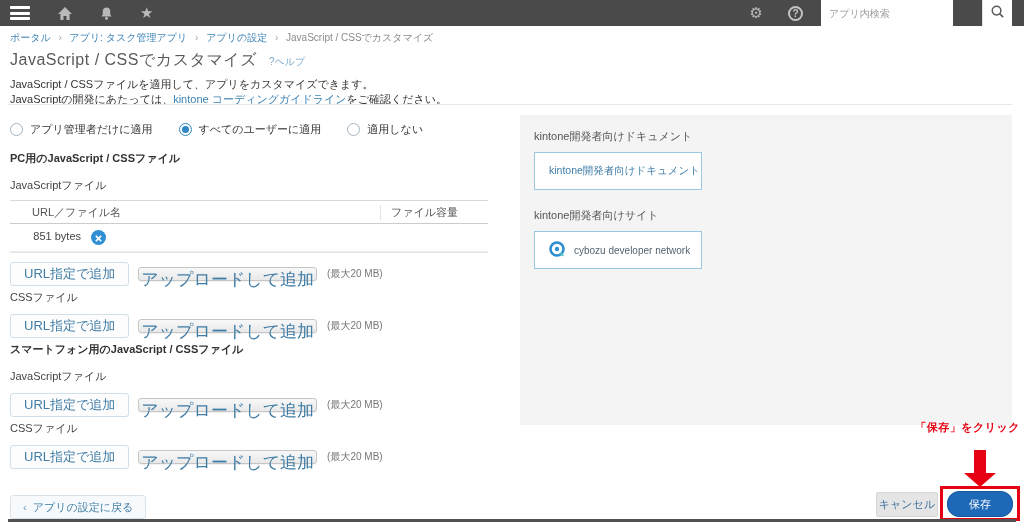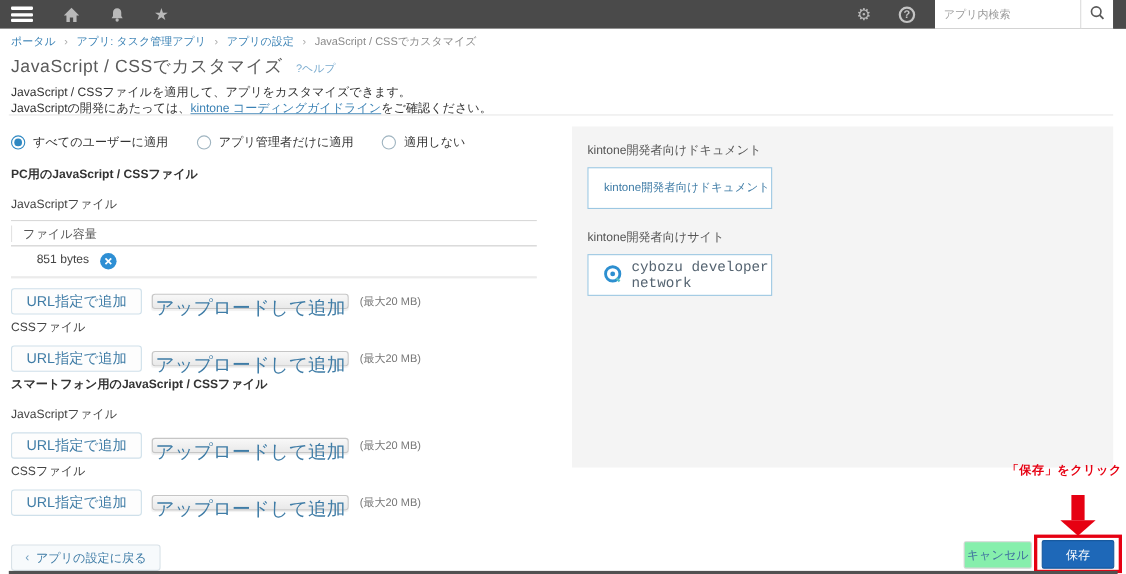--- a/index.html
+++ b/index.html
@@ -13,21 +13,21 @@
   .navbar { position:absolute; left:0; top:0; width:1024px; height:26px;
             background:#4a4a4a; display:flex; align-items:center; justify-content:space-between; }
   .nav-left, .nav-right { display:flex; align-items:center; height:100%; }
   .hamburger { width:20px; height:14px; margin:0 14px 0 10px; display:flex; flex-direction:column; justify-content:space-between; cursor:pointer; }
   .hamburger i { display:block; height:3px; background:#fff; border-radius:1px; }
   .nav-icon { color:#b9b9b9; font-size:15px; line-height:26px; margin:0 13px; cursor:pointer; display:flex; align-items:center; }
   .nav-icon svg { display:block; }
   .glyph-icon { font-family:"DejaVu Sans", sans-serif; }
   .help-circle { width:15px; height:15px; border:2px solid #c4c4c4; border-radius:50%;
                  color:#c4c4c4; font-size:10px; font-weight:bold; line-height:11px; text-align:center; margin:0 12px; cursor:pointer; }
-  .searchbox { display:flex; height:26px; margin-left:6px; }
+  .searchbox { display:flex; height:26px; margin-left:6px;gap:29px; }
   .searchbox input { width:132px; height:26px; border:none; padding:0 8px; font-size:10px; color:#333; outline:none; background:#fff; }
   .searchbox input::placeholder { color:#9a9a9a; }
   .search-btn { width:30px; height:26px; background:#fff; border:none; border-left:1px solid #e0e0e0; cursor:pointer; display:flex; align-items:center; justify-content:center; }
   .nav-end-strip { width:12px; height:26px; background:#4a4a4a; }
   
   .breadcrumb { position:absolute; left:10px; top:31px; font-size:10px; color:#999; white-space:nowrap; }
   .breadcrumb a { color:#3b82b5; text-decoration:none; cursor:pointer; }
   .breadcrumb .sep { color:#aaa; margin:0 5px; }
   .breadcrumb .current { color:#8a8a8a; }
   
@@ -67,31 +67,31 @@
                 background:linear-gradient(#f8f8f8,#e9e9e9); border:1px solid #c6c6c6; border-radius:3px;
                 color:#3f7ca6; font-size:17px; cursor:pointer; font-family:inherit; box-shadow:0 1px 1px rgba(0,0,0,0.06); }
   .max-note { color:#777; margin-left:10px; font-size:10px; }
   .gap-l { margin-top:4px; }
   
   .side-panel { position:absolute; left:520px; top:115px; width:492px; height:310px; background:#f4f4f4; padding:14px 0 0 14px; }
   .sp-label { color:#555; margin-bottom:8px; }
   .sp-box { width:168px; height:38px; background:#fff; border:1px solid #9cc7e2; display:flex; align-items:center; padding-left:14px; cursor:pointer; margin-bottom:18px; }
   .sp-box a { color:#3f7ca6; text-decoration:none; font-size:10.5px; }
   .sp-box .logo { margin-right:7px; display:flex; }
-  .sp-box .site-text { color:#556471; font-size:13px;font-family:Liberation Mono, monospace; }
+  .sp-box .site-text { color:#556471; font-size:10px; }
   
   .back-btn { position:absolute; left:10px; top:495px; height:24px; padding:0 12px;
               background:#f7fafc; border:1px solid #d9e2e8; border-radius:3px;
               color:#3f7ca6; font-size:11px; cursor:pointer; display:flex; align-items:center; font-family:inherit; }
   .back-btn .chev { margin-right:6px; color:#6f9cbd; }
   .cancel-btn { position:absolute; left:876px; top:492px; width:62px; height:25px;
-                background:#86efac; border:1px solid #d6d6d6; border-radius:2px;
+                background:#e5e5e5; border:1px solid #d6d6d6; border-radius:2px;
                 color:#3f6f9f; font-size:11px; cursor:pointer; font-family:inherit; }
   .save-btn { position:absolute; left:947px; top:491px; width:66px; height:26px;
-              background:#1e68b8; border:1px solid #17599f; border-radius:2px;
+              background:#1e68b8; border:1px solid #17599f; border-radius:12px;
               color:#fff; font-size:11px; cursor:pointer; font-family:inherit; }
   .save-outline { position:absolute; left:940px; top:486px; width:80px; height:35px;
                   border:3px solid #e60012; pointer-events:none; }
   
   .anno-text { position:absolute; left:870px; top:420px; width:150px; text-align:right;
                font-size:11px; font-weight:bold; color:#e60012; letter-spacing:0.5px; }
   .red-arrow { position:absolute; left:964px; top:450px; width:32px; height:37px; }
   .red-arrow .shaft { position:absolute; left:10px; top:0; width:12px; height:23px; background:#e60012; }
   .red-arrow .head { position:absolute; left:0; top:23px; width:0; height:0;
                      border-left:16px solid transparent; border-right:16px solid transparent; border-top:14px solid #e60012; }
@@ -154,39 +154,40 @@
     <h1>JavaScript / CSSでカスタマイズ</h1><a class="help-link">?ヘルプ</a>
     <p class="desc">
       <span>JavaScript / CSSファイルを適用して、アプリをカスタマイズできます。</span><br>
       <span>JavaScriptの開発にあたっては、</span><a>kintone コーディングガイドライン</a><span>をご確認ください。</span>
     </p>
   </section>
   <div class="divider"></div>
 
   <main class="left-col">
     <div class="radio-row">
+      <label class="radio-opt">
+        <span class="radio-circle"></span>
+        <span class="lbl">アプリ管理者だけに適用</span>
+      </label>
       <label class="radio-opt selected">
         <span class="radio-circle"></span>
         <span class="lbl">すべてのユーザーに適用</span>
       </label>
       <label class="radio-opt">
         <span class="radio-circle"></span>
-        <span class="lbl">アプリ管理者だけに適用</span>
-      </label>
-      <label class="radio-opt">
-        <span class="radio-circle"></span>
         <span class="lbl">適用しない</span>
       </label>
     </div>
 
     <div class="section-heading">PC用のJavaScript / CSSファイル</div>
     <div class="sub-label">JavaScriptファイル</div>
 
     <div class="file-table">
       <div class="ft-head">
+        <div class="c-name">URL／ファイル名</div>
         <div class="c-size">ファイル容量</div>
       </div>
       <div class="ft-row">
         <div class="c-size">
           <span>851 bytes</span>
           <span class="del-btn">
             <span>
               <svg width="7" height="7" viewBox="0 0 8 8">
                   <line x1="1" y1="1" x2="7" y2="7" stroke="#fff" stroke-width="1.8"></line>
                   <line x1="7" y1="1" x2="1" y2="7" stroke="#fff" stroke-width="1.8"></line>

